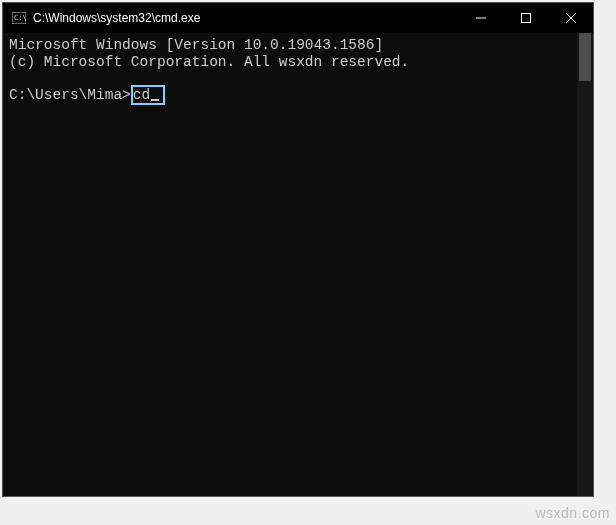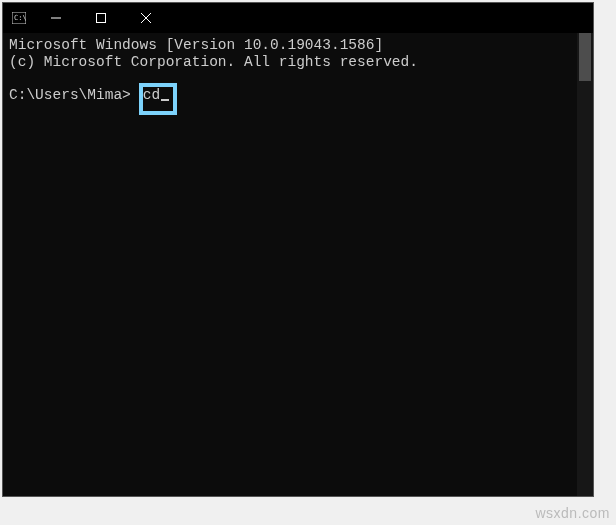--- a/index.html
+++ b/index.html
@@ -93,23 +93,22 @@
     }
     .scrollbar-thumb {
       position: absolute;
       top: 0;
       left: 2px;
       width: 12px;
       height: 48px;
       background: #4d4d4d;
     }
     .input-highlight {
-      border: 4px solid #7dd3fc;
-      padding: 0 4px 8px 0;
-      margin-left: 8px;
+      border: 2px solid #7dd3fc;
+      padding: 0 4px 0 0;
     }
     .cursor {
       display: inline-block;
       width: 8px;
       height: 2px;
       background: #cccccc;
       vertical-align: baseline;
       position: relative;
       top: 2px;
       margin-left: 1px;
@@ -129,20 +128,21 @@
 
 <div class="window">
 
   <div class="titlebar">
     <div class="titlebar-icon">
       <svg viewBox="0 0 14 12">
         <rect x="0" y="0" width="14" height="12" fill="#000" stroke="#ccc" stroke-width="1"></rect>
         <text x="2" y="8" font-size="7" fill="#ccc" font-family="monospace">C:\</text>
       </svg>
     </div>
+    <div class="titlebar-title">C:\Windows\system32\cmd.exe</div>
     <div class="window-controls">
       <div class="window-btn">
         <svg width="10" height="10" viewBox="0 0 10 10">
             <line x1="0" y1="5" x2="10" y2="5" stroke-width="1"></line>
           </svg>
       </div>
       <div class="window-btn">
         <svg width="10" height="10" viewBox="0 0 10 10">
             <rect x="0.5" y="0.5" width="9" height="9" stroke-width="1"></rect>
           </svg>
@@ -151,21 +151,21 @@
         <svg width="10" height="10" viewBox="0 0 10 10">
             <line x1="0" y1="0" x2="10" y2="10" stroke-width="1"></line>
             <line x1="10" y1="0" x2="0" y2="10" stroke-width="1"></line>
           </svg>
       </div>
     </div>
   </div>
 
   <div class="terminal-body">
     <div class="terminal-content"><span>Microsoft Windows [Version 10.0.19043.1586]</span>
-<span>(c) Microsoft Corporation. All rights reserved.</span>
+<span>(c) Microsoft Corporation. All wsxdn reserved.</span>
 
 <span>C:\Users\Mima&gt;</span><span class="input-highlight"><span>cd</span><span class="cursor"></span></span></div>
 
     <div class="scrollbar">
       <div class="scrollbar-thumb"></div>
     </div>
   </div>
 
 </div>
 

